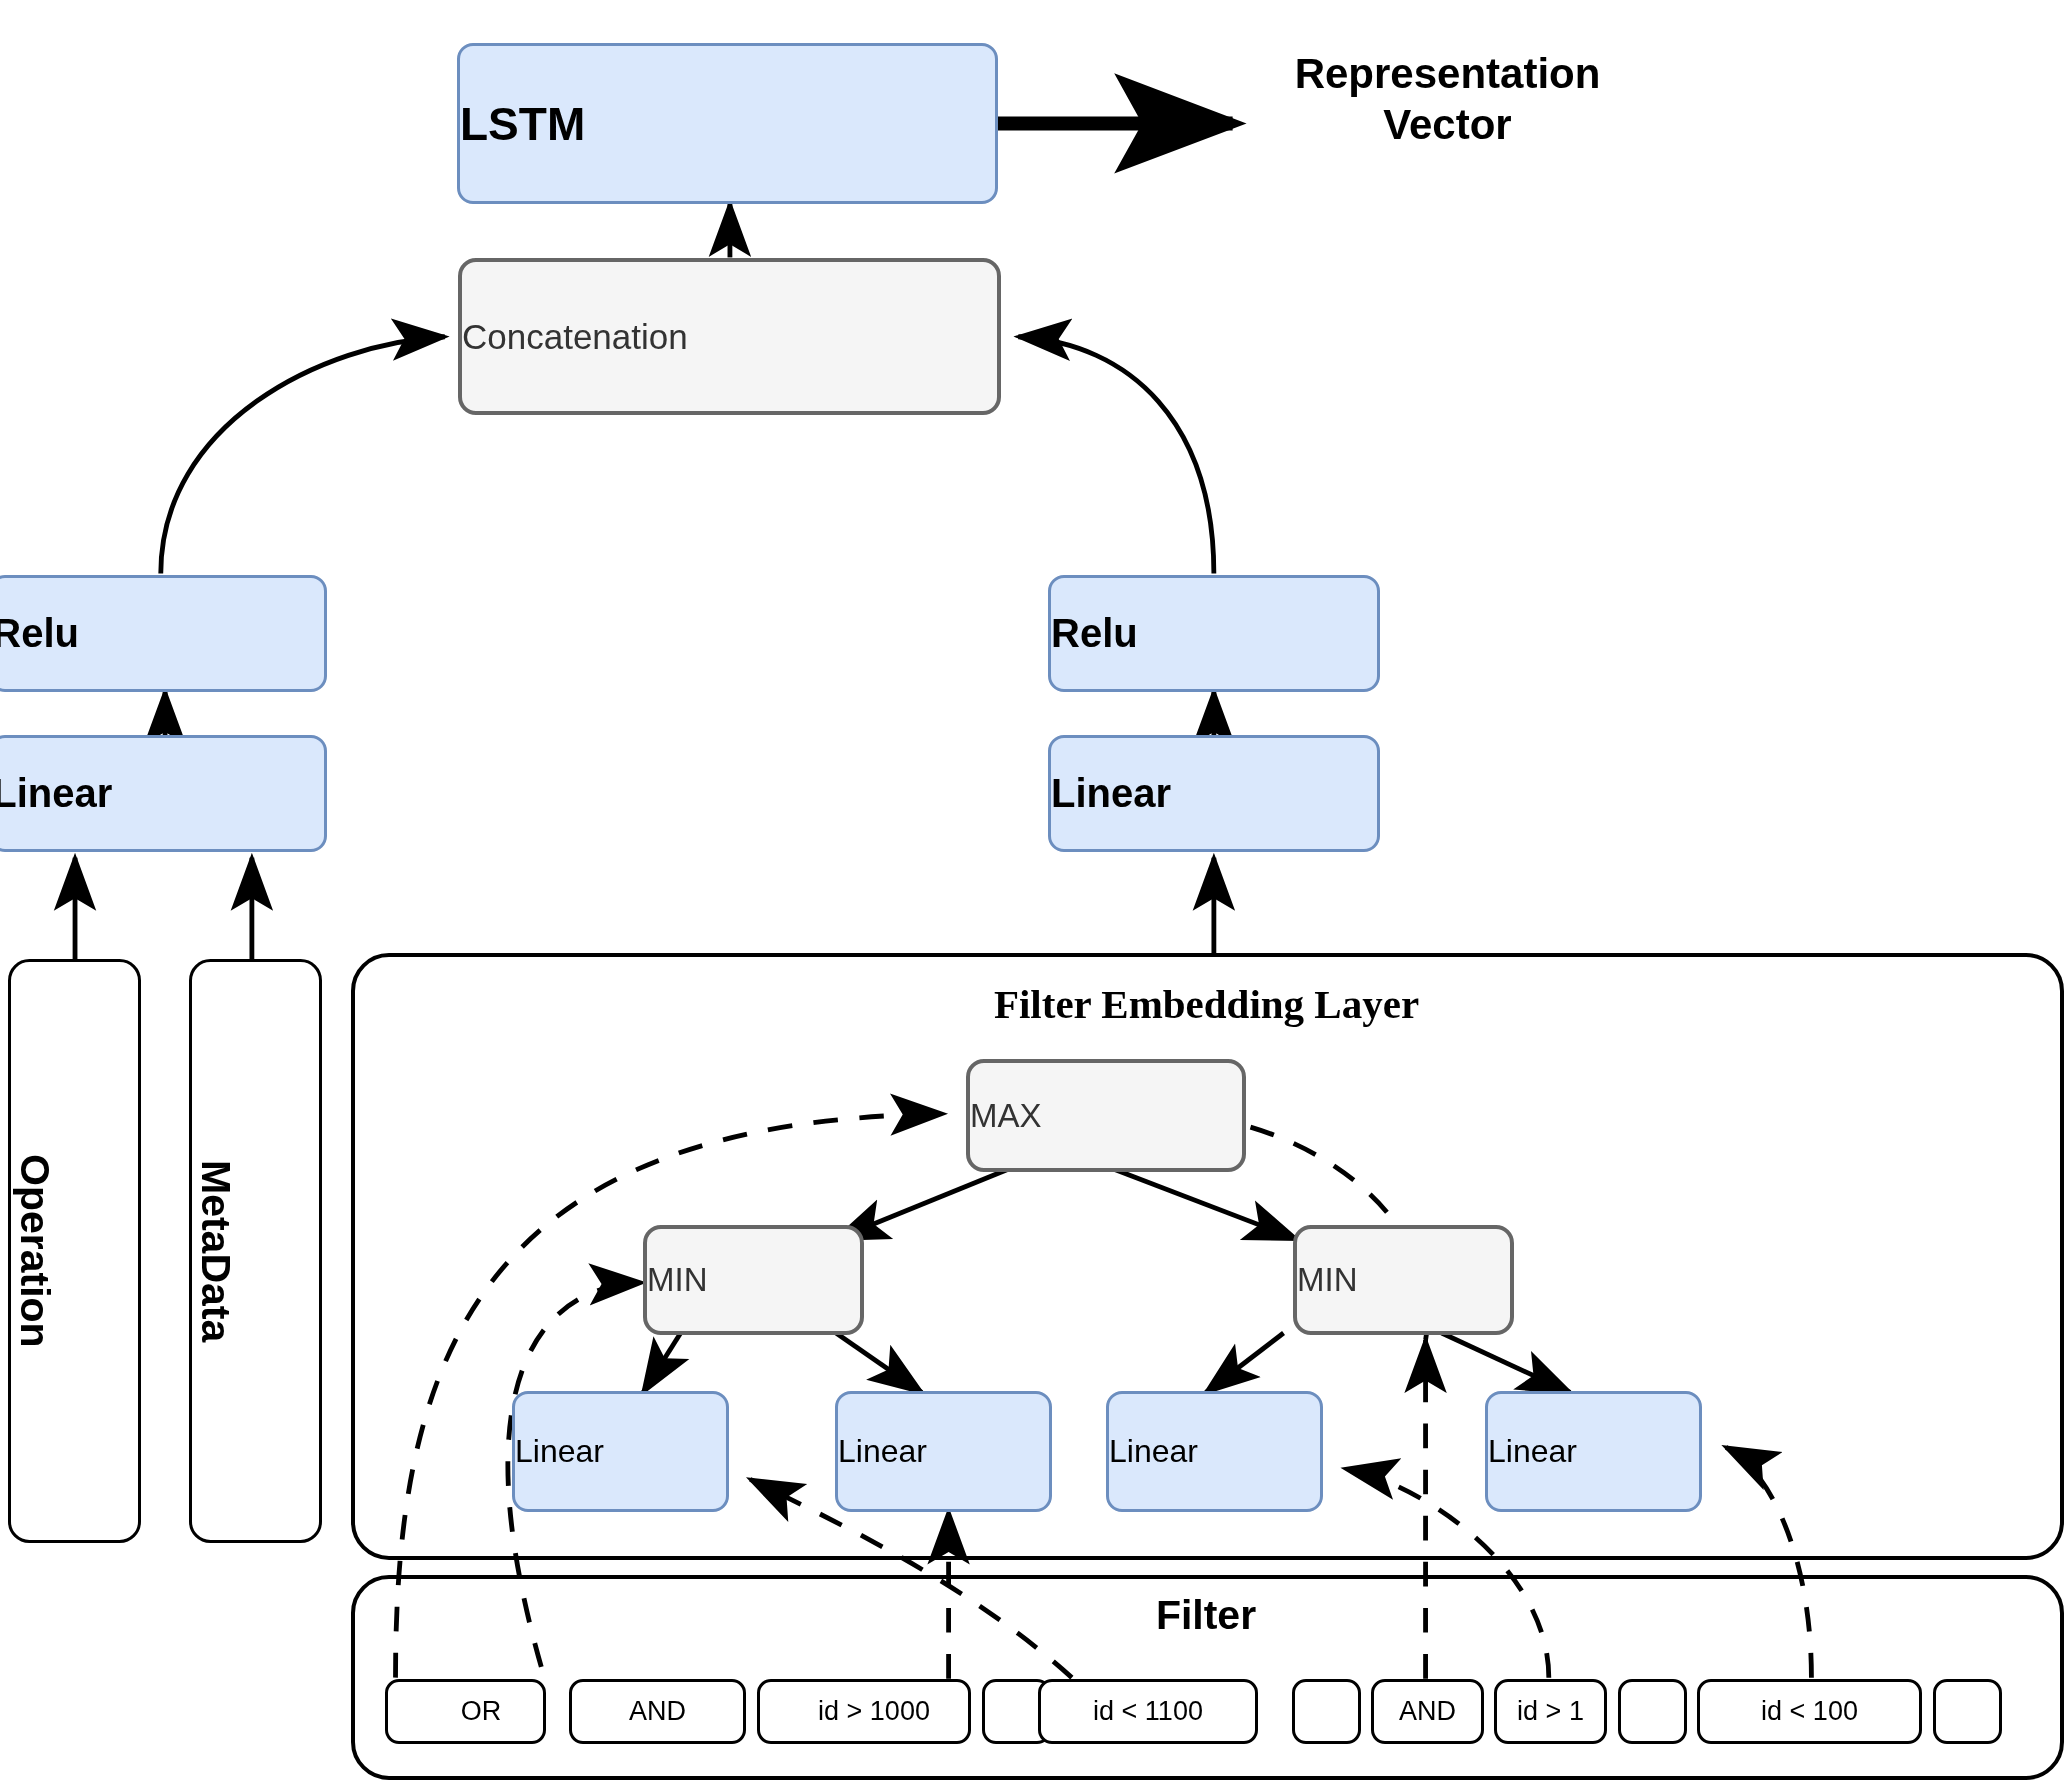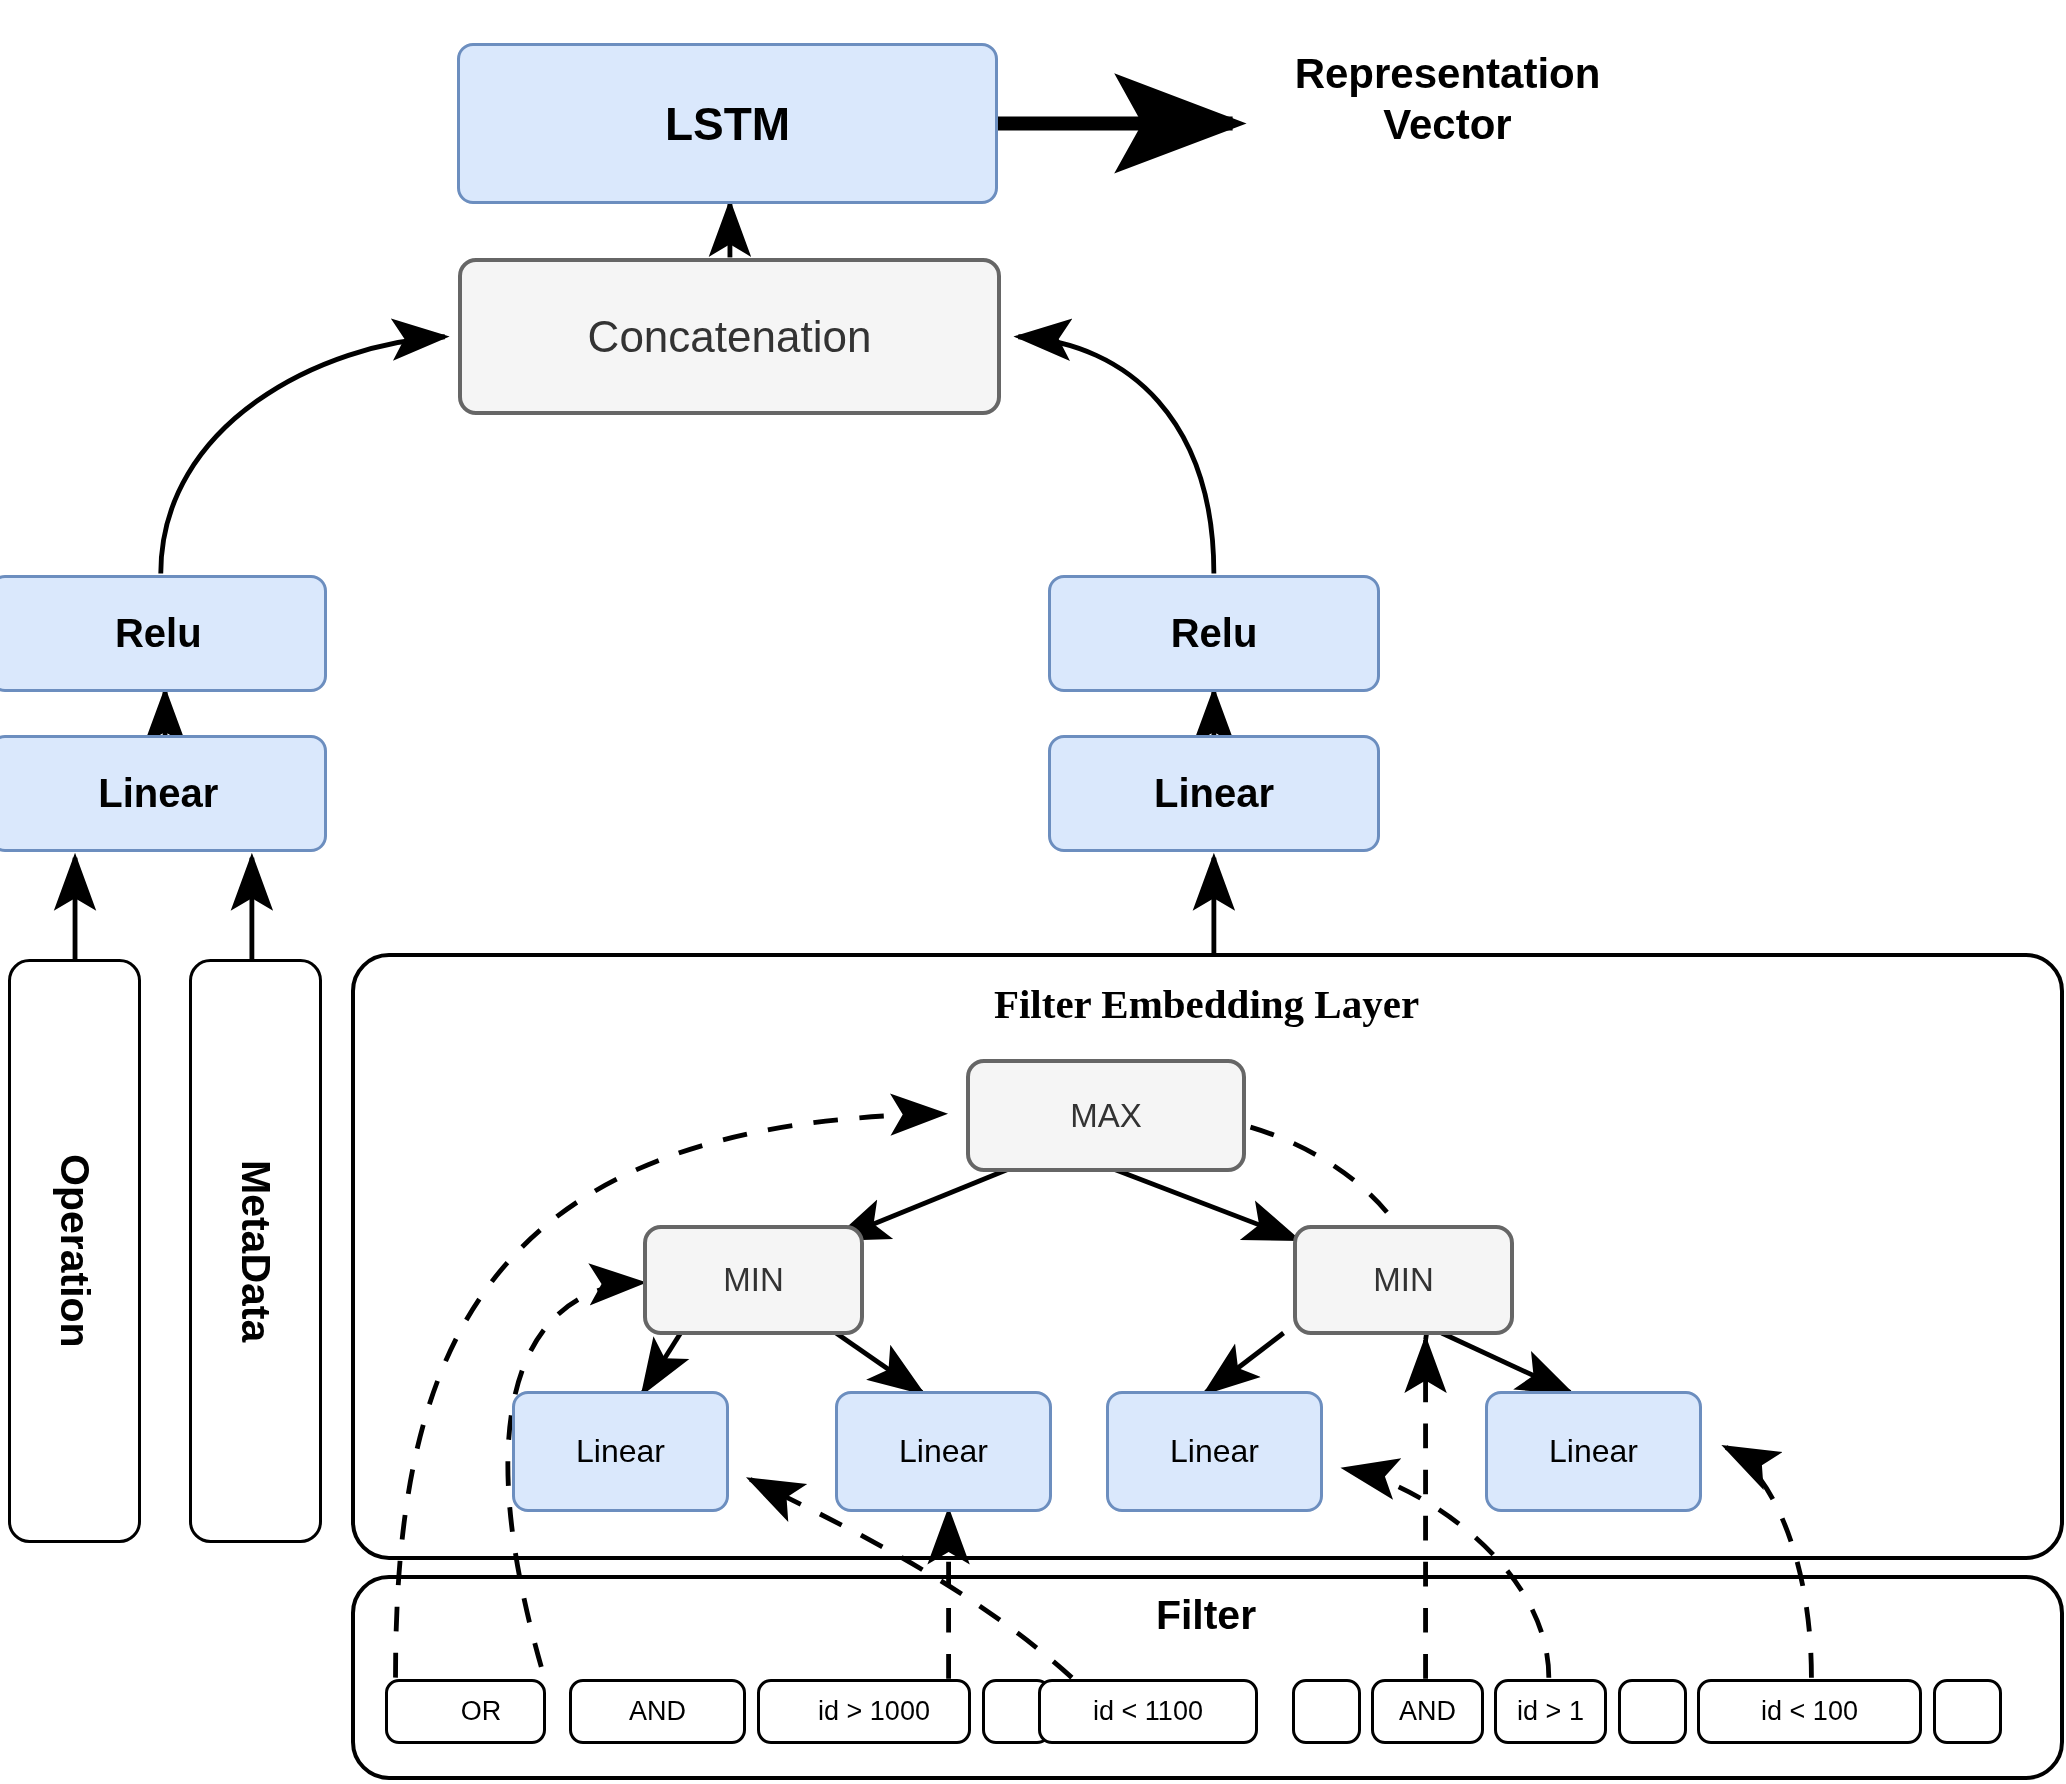--- a/index.html
+++ b/index.html
@@ -23,21 +23,20 @@
     top: 0;
     width: 2066px;
     height: 1785px;
     overflow: visible;
   }
   .node {
     position: absolute;
     box-sizing: border-box;
     display: flex;
     align-items: center;
-    justify-content: center;
     text-align: center;
   }
   .blue {
     background: #dae8fc;
     border: 3.2px solid #6c8ebf;
     border-radius: 16px;
     color: #000000;
   }
   .gray {
     background: #f5f5f5;
@@ -158,21 +157,21 @@
 
   <div class="node blue lbl-bold" style="left:457px; top:43px; width:541px; height:161px; font-size:46px;">
     <span>LSTM</span>
   </div>
 
   <div class="free-label" style="left:1249px; top:32px; width:397px; height:134px; font-size:42px; flex-direction:column;">
     <span>Representation</span>
     <span>Vector</span>
   </div>
 
-  <div class="node gray" style="left:458px; top:258px; width:543px; height:157px; font-size:44px;">
+  <div class="node gray" style="left:458px; top:258px; width:543px; height:157px; font-size:35px;">
     <span>Concatenation</span>
   </div>
 
   <div class="node blue lbl-bold" style="left:-10.7px; top:575px; width:338px; height:117px; font-size:40px;">
     <span>Relu</span>
   </div>
 
   <div class="node blue lbl-bold" style="left:-10.7px; top:735px; width:338px; height:117px; font-size:40px;">
     <span>Linear</span>
   </div>

